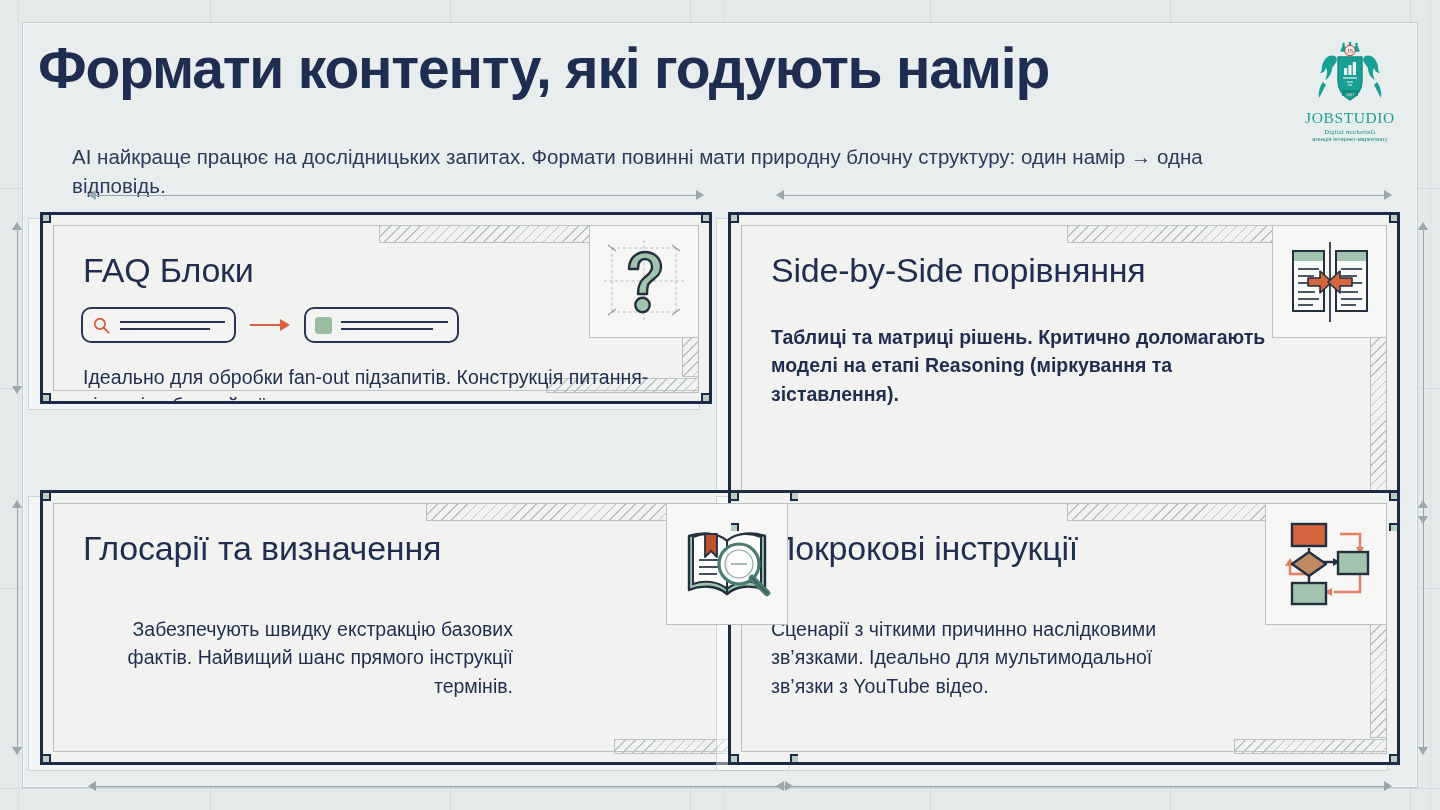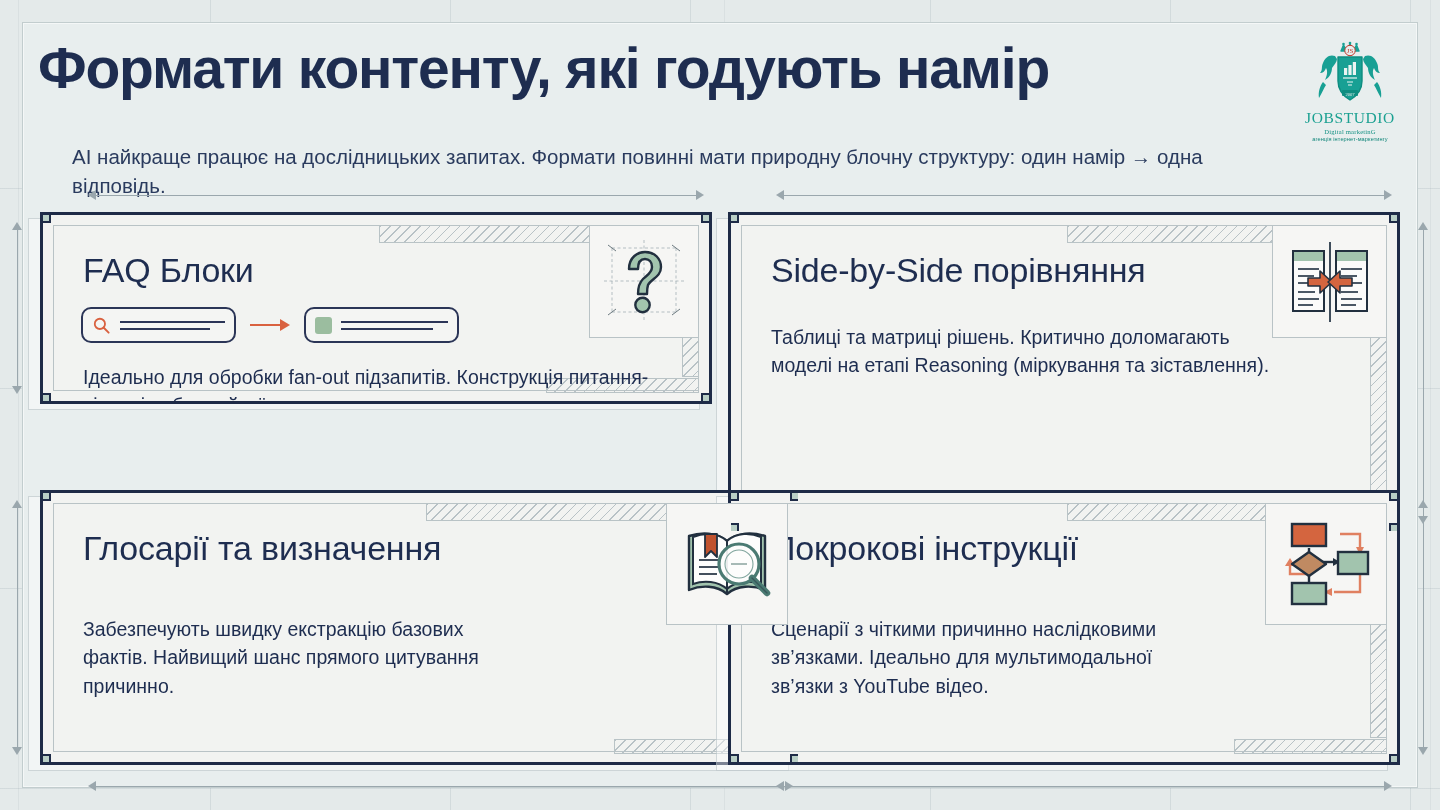--- a/index.html
+++ b/index.html
@@ -73,21 +73,21 @@
   }
 
   
   .cards{
     position:absolute; left:0; top:0; width:1440px; height:810px;
     pointer-events:none;
   }
   .card-wrap{ position:absolute; pointer-events:auto; }
   .c1{ left:40px;  top:212px; width:672px; height:192px; }
   .c2{ left:728px; top:212px; width:672px; height:322px; }
-  .c3{ left:40px;  top:490px; width:761px; height:275px; }
+  .c3{ left:40px;  top:490px; width:761px; height:275px;text-align:right; }
   .c4{ left:728px; top:490px; width:672px; height:275px;text-decoration:underline; }
 
   
   .dim-h{
     position:absolute; left:48px; right:8px; height:10px;
   }
   .dim-h.top{ top:-22px; }
   .dim-h.bot{ bottom:-26px; }
   .dim-h .line{
     position:absolute; top:5px; left:6px; right:6px; height:1px;
@@ -171,21 +171,21 @@
   .card-title{
     position:absolute; left:40px; top:36px;
     font-size:34px; font-weight:400; color:#1e2d50; line-height:1.12;
     letter-spacing:-.2px; white-space:nowrap;
   }
   .card-desc{
     position:absolute; left:40px;
     font-size:19.5px; line-height:1.45; color:#1e2d50; font-weight:400;
   }
   .c1 .card-desc{ top:148px; width:580px; }
-  .c2 .card-desc{ top:108px; width:500px; }
+  .c2 .card-desc{ top:108px; width:500px;font-weight:bold; }
   .c3 .card-desc{ top:122px; width:430px; }
   .c4 .card-desc{ top:122px; width:440px; }
 
   
   .icon-plate{
     position:absolute; top:10px; right:10px;
     background:#f6f6f4; border:1px solid #b9c3c6;
     display:flex; align-items:center; justify-content:center;
     z-index:5;
   }
@@ -410,21 +410,21 @@
         <span class="ar r"></span>
     </div>
     <div class="ghost"></div>
     <div class="card">
       <div class="inner-rule"></div>
       <div class="hatch-top"></div>
       <div class="hatch-right"></div>
       <div class="hatch-bot"></div>
 
       <div class="card-title">Глосарії та визначення</div>
-      <div class="card-desc">Забезпечують швидку екстракцію базових фактів. Найвищий шанс прямого цитування причинно.</div>
+      <div class="card-desc">Забезпечують швидку екстракцію базових фактів. Найвищий шанс прямого інструкції термінів.</div>
 
       <div class="icon-plate">
         <svg width="100" height="88" viewBox="0 0 100 88">
           <path d="M50 21 C40 12 24 12 12 16 L12 70 C24 65 40 65 50 74 C60 65 76 65 88 70 L88 16 C76 12 60 12 50 21 Z" fill="#a2c4ae" stroke="#22303f" stroke-width="2.4" stroke-linejoin="round"></path>
           <path d="M50 21 C40 12 26 13 16 17 L16 64 C27 60 41 61 50 69 Z" fill="#fdfdfc" stroke="#22303f" stroke-width="2"></path>
           <path d="M50 21 C60 12 74 13 84 17 L84 64 C73 60 59 61 50 69 Z" fill="#fdfdfc" stroke="#22303f" stroke-width="2"></path>
           <line x1="50" y1="21" x2="50" y2="74" stroke="#22303f" stroke-width="2"></line>
           <path d="M28 14 L40 14 L40 37 L34 31 L28 37 Z" fill="#c0532f" stroke="#22303f" stroke-width="1.8" stroke-linejoin="round"></path>
           <g stroke="#22303f" stroke-width="1.7">
             <line x1="22" y1="40" x2="44" y2="40"></line>

